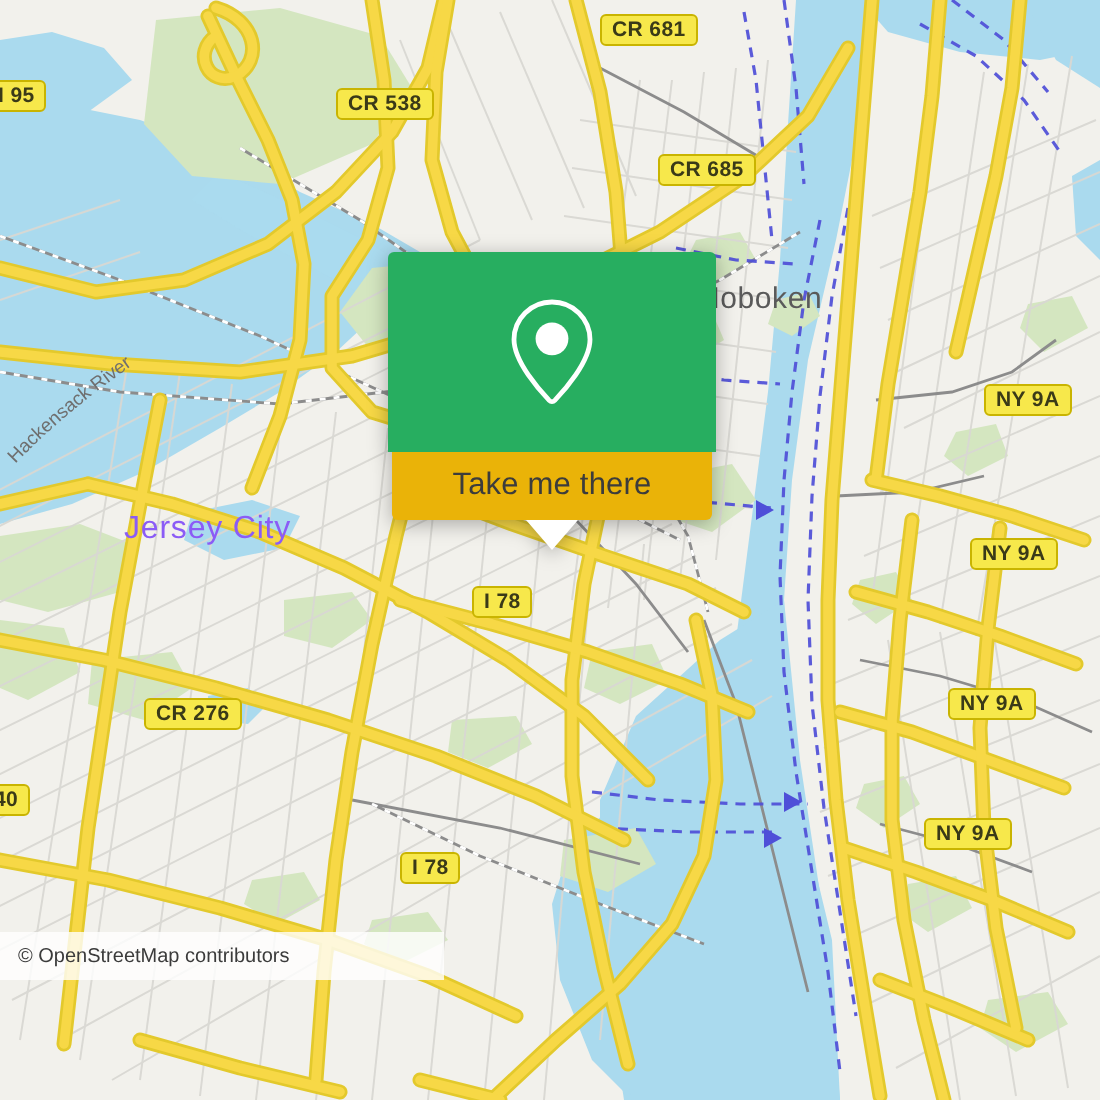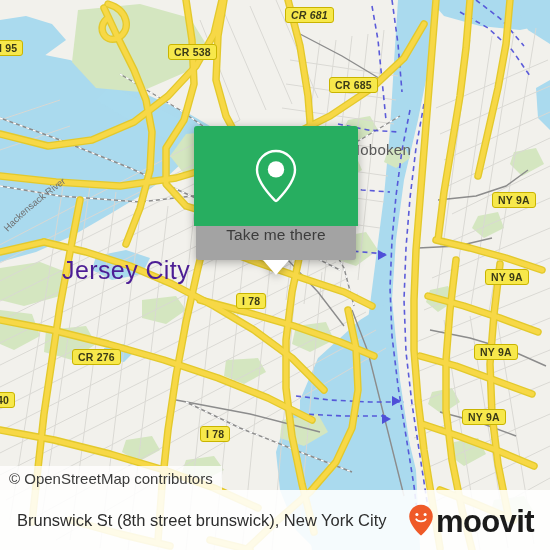--- a/index.html
+++ b/index.html
@@ -28,21 +28,21 @@
     line-height:1;
     white-space:nowrap;
     box-sizing:border-box;
   }
   .place{
     position:absolute;
     color:#5a5a5a;
     white-space:nowrap;
     font-weight:400;
   }
-  .place.city{font-size:25px;letter-spacing:.4px;color:#4c1d95;}
+  .place.city{font-size:16px;letter-spacing:.4px;color:#8b5cf6;}
   .place.town{font-size:15px;letter-spacing:.3px;color:#5a5a5a;}
   .riverlabel{
     position:absolute;
     font-size:9.5px;
     fill:#6f6f6f;
   }
 
   
   #card{
     position:absolute;
@@ -55,23 +55,23 @@
     background:#27ae60;
     border-radius:3px 3px 0 0;
     display:flex;align-items:center;justify-content:center;
     box-sizing:border-box;
   }
   #card-label{
     position:relative;
     margin:0 2px;
     width:160px;
     height:34px;
-    background:#a3a3a3;
+    background:#eab308;
     border-radius:0 0 3px 3px;
-    display:flex;justify-content:center;
+    display:flex;align-items:center;justify-content:center;
     box-sizing:border-box;
   }
   #card-label-text{
     font-size:15.5px;
     color:#3c3c3c;
     letter-spacing:.1px;
     white-space:nowrap;
   }
   #card-pointer{
     position:absolute;
@@ -88,21 +88,21 @@
   #attrib{
     position:absolute;
     left:0;top:466px;
     height:24px;
     width:222px;
     background:rgba(255,255,255,.80);
     display:flex;align-items:center;
     padding-left:9px;
     box-sizing:border-box;
   }
-  #attrib span{font-size:15px;color:#3b3b3b;white-space:nowrap;}
+  #attrib span{font-size:10px;color:#3b3b3b;white-space:nowrap;}
 
   
   #footer{
     position:absolute;
     left:0;top:490px;
     width:550px;height:60px;
     background:rgba(255,255,255,.88);
     display:flex;align-items:center;
     box-sizing:border-box;
     overflow:hidden;
@@ -396,21 +396,21 @@
         </defs>
       </g>
     </svg>
   </div>
 
   <div class="place city" style="left:62px;top:256px;">Jersey City</div>
   <div class="place town" style="left:349px;top:141px;">Hoboken</div>
 
   <div class="shield" style="left:-7px;top:40px;">I 95</div>
   <div class="shield" style="left:168px;top:44px;">CR 538</div>
-  <div class="shield" style="left:285px;top:7px;font-style:italic;">CR 681</div>
+  <div class="shield" style="left:300px;top:7px;">CR 681</div>
   <div class="shield" style="left:318px;top:77px;margin-left:11px;">CR 685</div>
   <div class="shield" style="left:492px;top:192px;">NY 9A</div>
   <div class="shield" style="left:485px;top:269px;">NY 9A</div>
   <div class="shield" style="left:474px;top:344px;">NY 9A</div>
   <div class="shield" style="left:462px;top:409px;">NY 9A</div>
   <div class="shield" style="left:236px;top:293px;">I 78</div>
   <div class="shield" style="left:200px;top:426px;">I 78</div>
   <div class="shield" style="left:72px;top:349px;">CR 276</div>
   <div class="shield" style="left:-9px;top:392px;">40</div>
 
@@ -425,28 +425,14 @@
     <div id="card-label">
       <span id="card-label-text">Take me there</span>
     </div>
     <div id="card-pointer"></div>
   </div>
 
   <div id="attrib">
     <span>© OpenStreetMap contributors</span>
   </div>
 
-  <div id="footer">
-    <div id="footer-title">Brunswick St (8th street brunswick), New York City</div>
-    <div id="brand">
-      <svg id="brand-pin" viewBox="0 0 26 32">
-        <path d="M13,0.8 C6.4,0.8 1.2,6 1.2,12.5 C1.2,20.4 10.2,29.2 12.3,31.1
-                 C12.7,31.5 13.3,31.5 13.7,31.1 C15.8,29.2 24.8,20.4 24.8,12.5
-                 C24.8,6 19.6,0.8 13,0.8 Z" fill="#ef5a28"></path>
-        <circle cx="8.9" cy="10.5" r="1.55" fill="#ffffff"></circle>
-        <circle cx="17.1" cy="10.5" r="1.55" fill="#ffffff"></circle>
-        <path d="M8.2,15.2 C9.6,18.2 16.4,18.2 17.8,15.2" fill="none" stroke="#ffffff" stroke-width="1.7" stroke-linecap="round"></path>
-      </svg>
-      <span id="brand-word">moovit</span>
-    </div>
-  </div>
 
 </div>
 
 </body></html>

